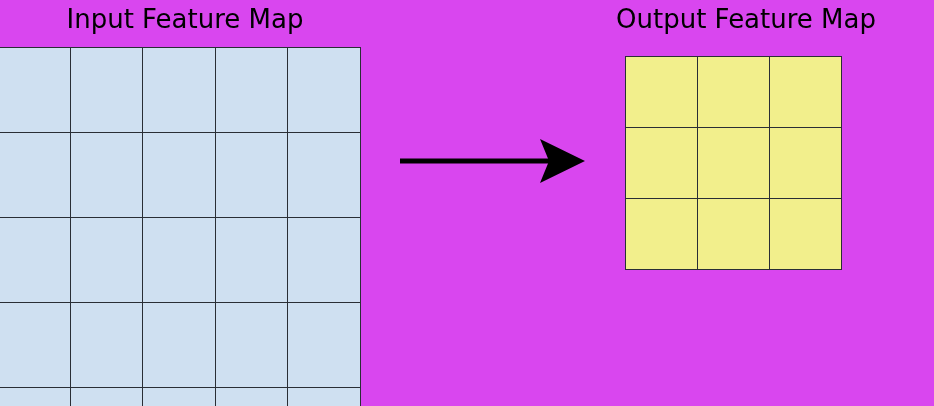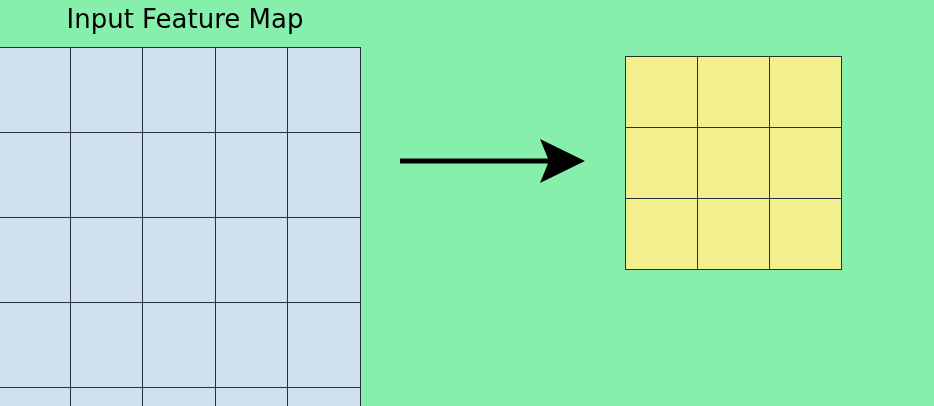--- a/index.html
+++ b/index.html
@@ -10,21 +10,21 @@
   body {
     width: 934px;
     height: 406px;
     overflow: hidden;
     font-family: "DejaVu Sans", sans-serif;
   }
   #canvas {
     position: relative;
     width: 934px;
     height: 406px;
-    background: #86efac;
+    background: #d946ef;
     overflow: hidden;
   }
 
   
   .title {
     position: absolute;
     font-family: "DejaVu Sans", sans-serif;
     font-size: 26px;
     line-height: 30px;
     color: #000000;
@@ -122,20 +122,21 @@
     <div class="cell"></div>
     <div class="cell"></div>
     <div class="cell"></div>
   </div>
 
   <svg id="arrow" viewBox="0 0 200 70">
     <line x1="8" y1="35" x2="175" y2="35" stroke="#000000" stroke-width="5"></line>
     <path d="M 193 35 L 148 13 L 157 35 L 148 57 Z" fill="#000000"></path>
   </svg>
 
+  <div class="title" id="output-title">Output Feature Map</div>
 
   <div class="grid" id="output-grid">
     <div class="cell"></div>
     <div class="cell"></div>
     <div class="cell"></div>
     <div class="cell"></div>
     <div class="cell"></div>
     <div class="cell"></div>
     <div class="cell"></div>
     <div class="cell"></div>

